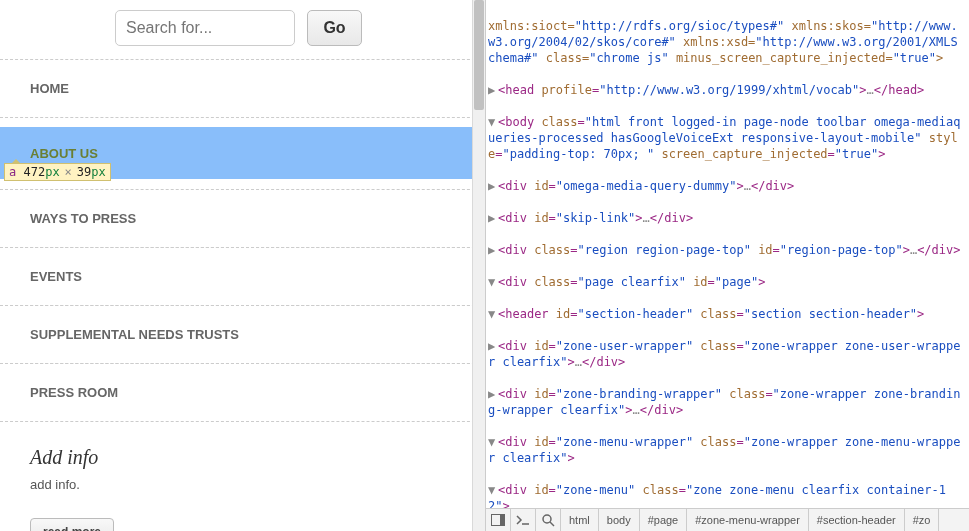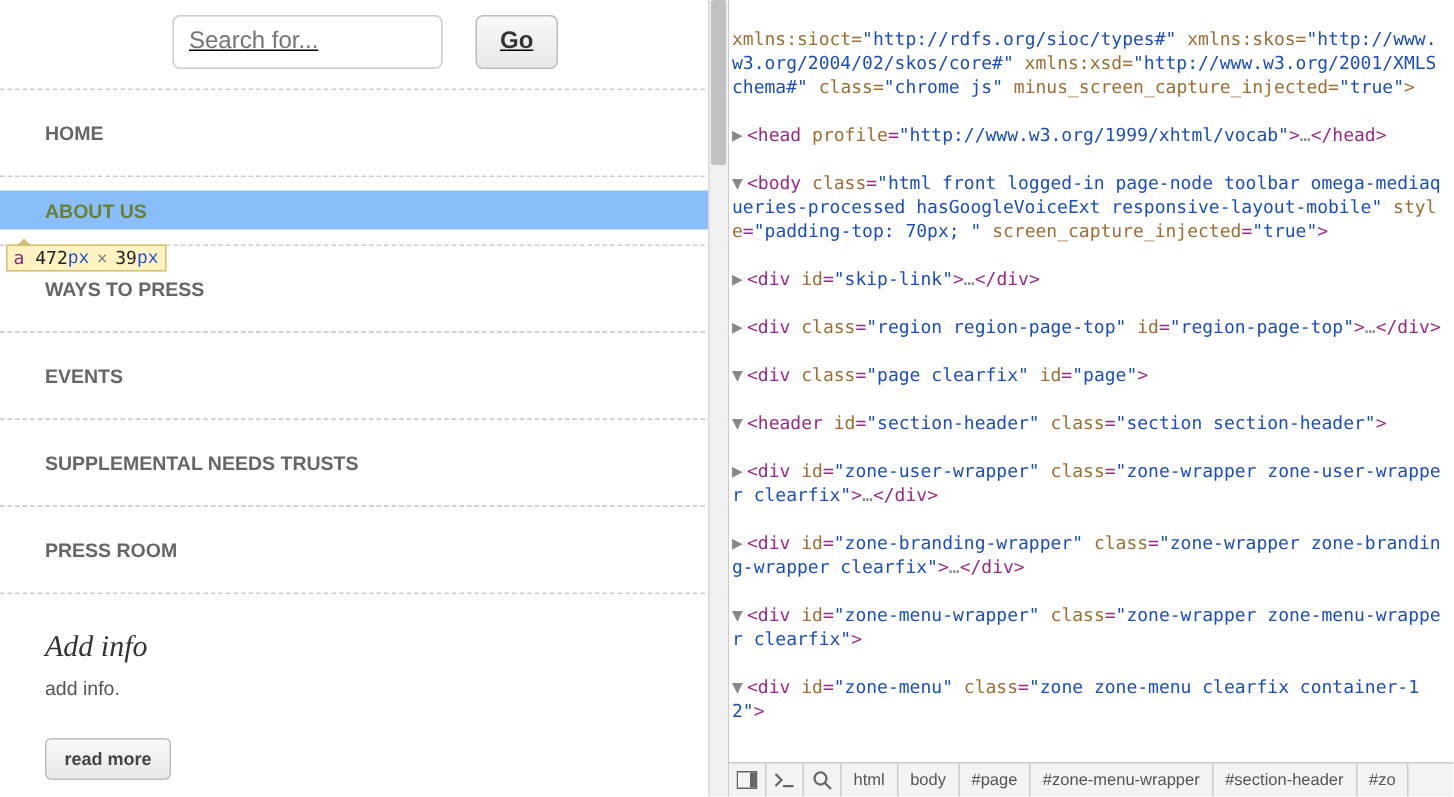--- a/index.html
+++ b/index.html
@@ -3,35 +3,35 @@
 <meta charset="utf-8">
 <style>
 * { box-sizing: border-box; margin: 0; padding: 0; }
 body { font-family: Arial, sans-serif; font-size: 12px; background: #fff; width: 969px; height: 531px; overflow: hidden; }
 .container { display: flex; height: 531px; }
 .left-pane { width: 485px; background: #fff; position: relative; }
 .right-pane { width: 484px; background: #fff; border-left: 1px solid #ccc; display: flex; flex-direction: column; }
 .scrollbar-v { position: absolute; right: 0; top: 0; bottom: 0; width: 13px; background: #f0f0f0; border-left: 1px solid #d9d9d9; }
 .scrollbar-thumb { position: absolute; top: 0; left: 1px; right: 1px; height: 110px; background: #c1c1c1; border-radius: 2px; }
 
-.search-row { padding: 10px 10px 10px 115px; display: flex; gap: 22px; align-items: center; text-decoration: underline; }
+.search-row { padding: 10px 10px 10px 115px; display: flex; gap: 12px; align-items: center; }
 .search-input { width: 180px; height: 36px; border: 1px solid #ccc; border-radius: 5px; font-size: 16px; padding: 0 10px; color: #999; font-family: Arial; }
 .go-btn { width: 55px; height: 36px; border: 1px solid #bbb; border-radius: 5px; background: linear-gradient(#f8f8f8,#e8e8e8); font-size: 16px; font-weight: bold; color: #333; cursor: pointer; }
 
 .menu { margin-top: 3px; }
 .menu-item { height: 59px; display: flex; align-items: center; padding-left: 30px; font-size: 13px; font-weight: bold; color: #666; border-top: 1px dashed #ccc; border-bottom: 1px dashed #ccc; margin-bottom: -1px; cursor: pointer; }
 .menu-item:first-child { border-top: 1px dashed #ccc; }
 .menu-highlight-wrap { position: relative; }
-.menu-item.about { width: 472px; height: 26px; margin: 10px 0; background: #89befa; border: none; color: #6a7f33; padding-left: 30px; position: relative; }
+.menu-item.about { width: 472px; height: 52px; margin: 10px 0; background: #89befa; border: none; color: #6a7f33; padding-left: 30px; position: relative; }
 .menu-item.about::before { content: ""; position: absolute; left: 0; right: 0; top: -10px; bottom: -10px; background: #c7eaa4; z-index: -1; }
 
 .inspect-tooltip { position: absolute; top: 163px; left: 4px; display: flex; align-items: center; background: #fff3c2; border: 1px solid #d0c070; font-family: monospace; font-size: 12px; padding: 1px 4px; }
 .inspect-tooltip .tag { color: #8a2885; }
 .inspect-tooltip .dim { color: #222; }
-.inspect-tooltip .unit { color: #1d4ed8; font-family: Liberation Mono, monospace; }
+.inspect-tooltip .unit { color: #15803d; }
 .inspect-tooltip .x { color: #888; padding: 0 5px; }
 .inspect-tooltip::before { content: ""; position: absolute; top: -5px; left: 6px; width: 0; height: 0; border-left: 5px solid transparent; border-right: 5px solid transparent; border-bottom: 5px solid #d0c070; }
 
 .add-info { padding: 25px 30px; }
 .add-info h3 { font-family: Georgia, serif; font-weight: normal; font-size: 20px; color: #333; font-style: italic; }
 .add-info p { margin-top: 8px; font-size: 13px; color: #555; }
 .read-more { margin-top: 26px; padding: 6px 12px; border: 1px solid #bbb; border-radius: 4px; background: linear-gradient(#f8f8f8,#e8e8e8); font-size: 12px; font-weight: bold; color: #444; cursor: pointer; }
 
 .dom-tree { flex: 1; overflow: hidden; font-family: Menlo, Consolas, monospace; font-size: 12px; line-height: 16px; padding: 2px 5px 2px 2px; color: #333; white-space: pre-wrap; word-break: break-all; }
 .dom-tree .tag { color: #9b2885; }
@@ -84,20 +84,21 @@
     <div class="scrollbar-v">
       <div class="scrollbar-thumb"></div>
     </div>
   </div>
 
   <div class="right-pane">
     <div class="dom-tree">
 <div class="line"><span class="attr-n"><span class="attr-n">xmlns:sioct</span>=<span class="attr-v">"http://rdfs.org/sioc/types#"</span> <span class="attr-n">xmlns:skos</span>=<span class="attr-v">"http://www.w3.org/2004/02/skos/core#"</span> <span class="attr-n">xmlns:xsd</span>=<span class="attr-v">"http://www.w3.org/2001/XMLSchema#"</span> <span class="attr-n">class</span>=<span class="attr-v">"chrome js"</span> <span class="attr-n">minus_screen_capture_injected</span>=<span class="attr-v">"true"</span>&gt;</span></div>
 <div class="line ind1"><span class="arrow">▶</span><span class="tag">&lt;<span class="tag">head</span> <span class="attr-n">profile</span>=<span class="attr-v">"http://www.w3.org/1999/xhtml/vocab"</span>&gt;<span class="ell">…</span>&lt;/<span class="tag">head</span>&gt;</span></div>
 <div class="line ind1"><span class="arrow">▼</span><span class="tag">&lt;<span class="tag">body</span> <span class="attr-n">class</span>=<span class="attr-v">"html front logged-in page-node toolbar omega-mediaqueries-processed hasGoogleVoiceExt responsive-layout-mobile"</span> <span class="attr-n">style</span>=<span class="attr-v">"padding-top: 70px; "</span> <span class="attr-n">screen_capture_injected</span>=<span class="attr-v">"true"</span>&gt;</span></div>
+<div class="line ind2"><span class="arrow">▶</span><span class="tag">&lt;<span class="tag">div</span> <span class="attr-n">id</span>=<span class="attr-v">"omega-media-query-dummy"</span>&gt;<span class="ell">…</span>&lt;/<span class="tag">div</span>&gt;</span></div>
 <div class="line ind2"><span class="arrow">▶</span><span class="tag">&lt;<span class="tag">div</span> <span class="attr-n">id</span>=<span class="attr-v">"skip-link"</span>&gt;<span class="ell">…</span>&lt;/<span class="tag">div</span>&gt;</span></div>
 <div class="line ind2"><span class="arrow">▶</span><span class="tag">&lt;<span class="tag">div</span> <span class="attr-n">class</span>=<span class="attr-v">"region region-page-top"</span> <span class="attr-n">id</span>=<span class="attr-v">"region-page-top"</span>&gt;<span class="ell">…</span>&lt;/<span class="tag">div</span>&gt;</span></div>
 <div class="line ind2"><span class="arrow">▼</span><span class="tag">&lt;<span class="tag">div</span> <span class="attr-n">class</span>=<span class="attr-v">"page clearfix"</span> <span class="attr-n">id</span>=<span class="attr-v">"page"</span>&gt;</span></div>
 <div class="line ind3"><span class="arrow">▼</span><span class="tag">&lt;<span class="tag">header</span> <span class="attr-n">id</span>=<span class="attr-v">"section-header"</span> <span class="attr-n">class</span>=<span class="attr-v">"section section-header"</span>&gt;</span></div>
 <div class="line ind4"><span class="arrow">▶</span><span class="tag">&lt;<span class="tag">div</span> <span class="attr-n">id</span>=<span class="attr-v">"zone-user-wrapper"</span> <span class="attr-n">class</span>=<span class="attr-v">"zone-wrapper zone-user-wrapper clearfix"</span>&gt;<span class="ell">…</span>&lt;/<span class="tag">div</span>&gt;</span></div>
 <div class="line ind4"><span class="arrow">▶</span><span class="tag">&lt;<span class="tag">div</span> <span class="attr-n">id</span>=<span class="attr-v">"zone-branding-wrapper"</span> <span class="attr-n">class</span>=<span class="attr-v">"zone-wrapper zone-branding-wrapper clearfix"</span>&gt;<span class="ell">…</span>&lt;/<span class="tag">div</span>&gt;</span></div>
 <div class="line ind4"><span class="arrow">▼</span><span class="tag">&lt;<span class="tag">div</span> <span class="attr-n">id</span>=<span class="attr-v">"zone-menu-wrapper"</span> <span class="attr-n">class</span>=<span class="attr-v">"zone-wrapper zone-menu-wrapper clearfix"</span>&gt;</span></div>
 <div class="line ind5"><span class="arrow">▼</span><span class="tag">&lt;<span class="tag">div</span> <span class="attr-n">id</span>=<span class="attr-v">"zone-menu"</span> <span class="attr-n">class</span>=<span class="attr-v">"zone zone-menu clearfix container-12"</span>&gt;</span></div>
 
 

